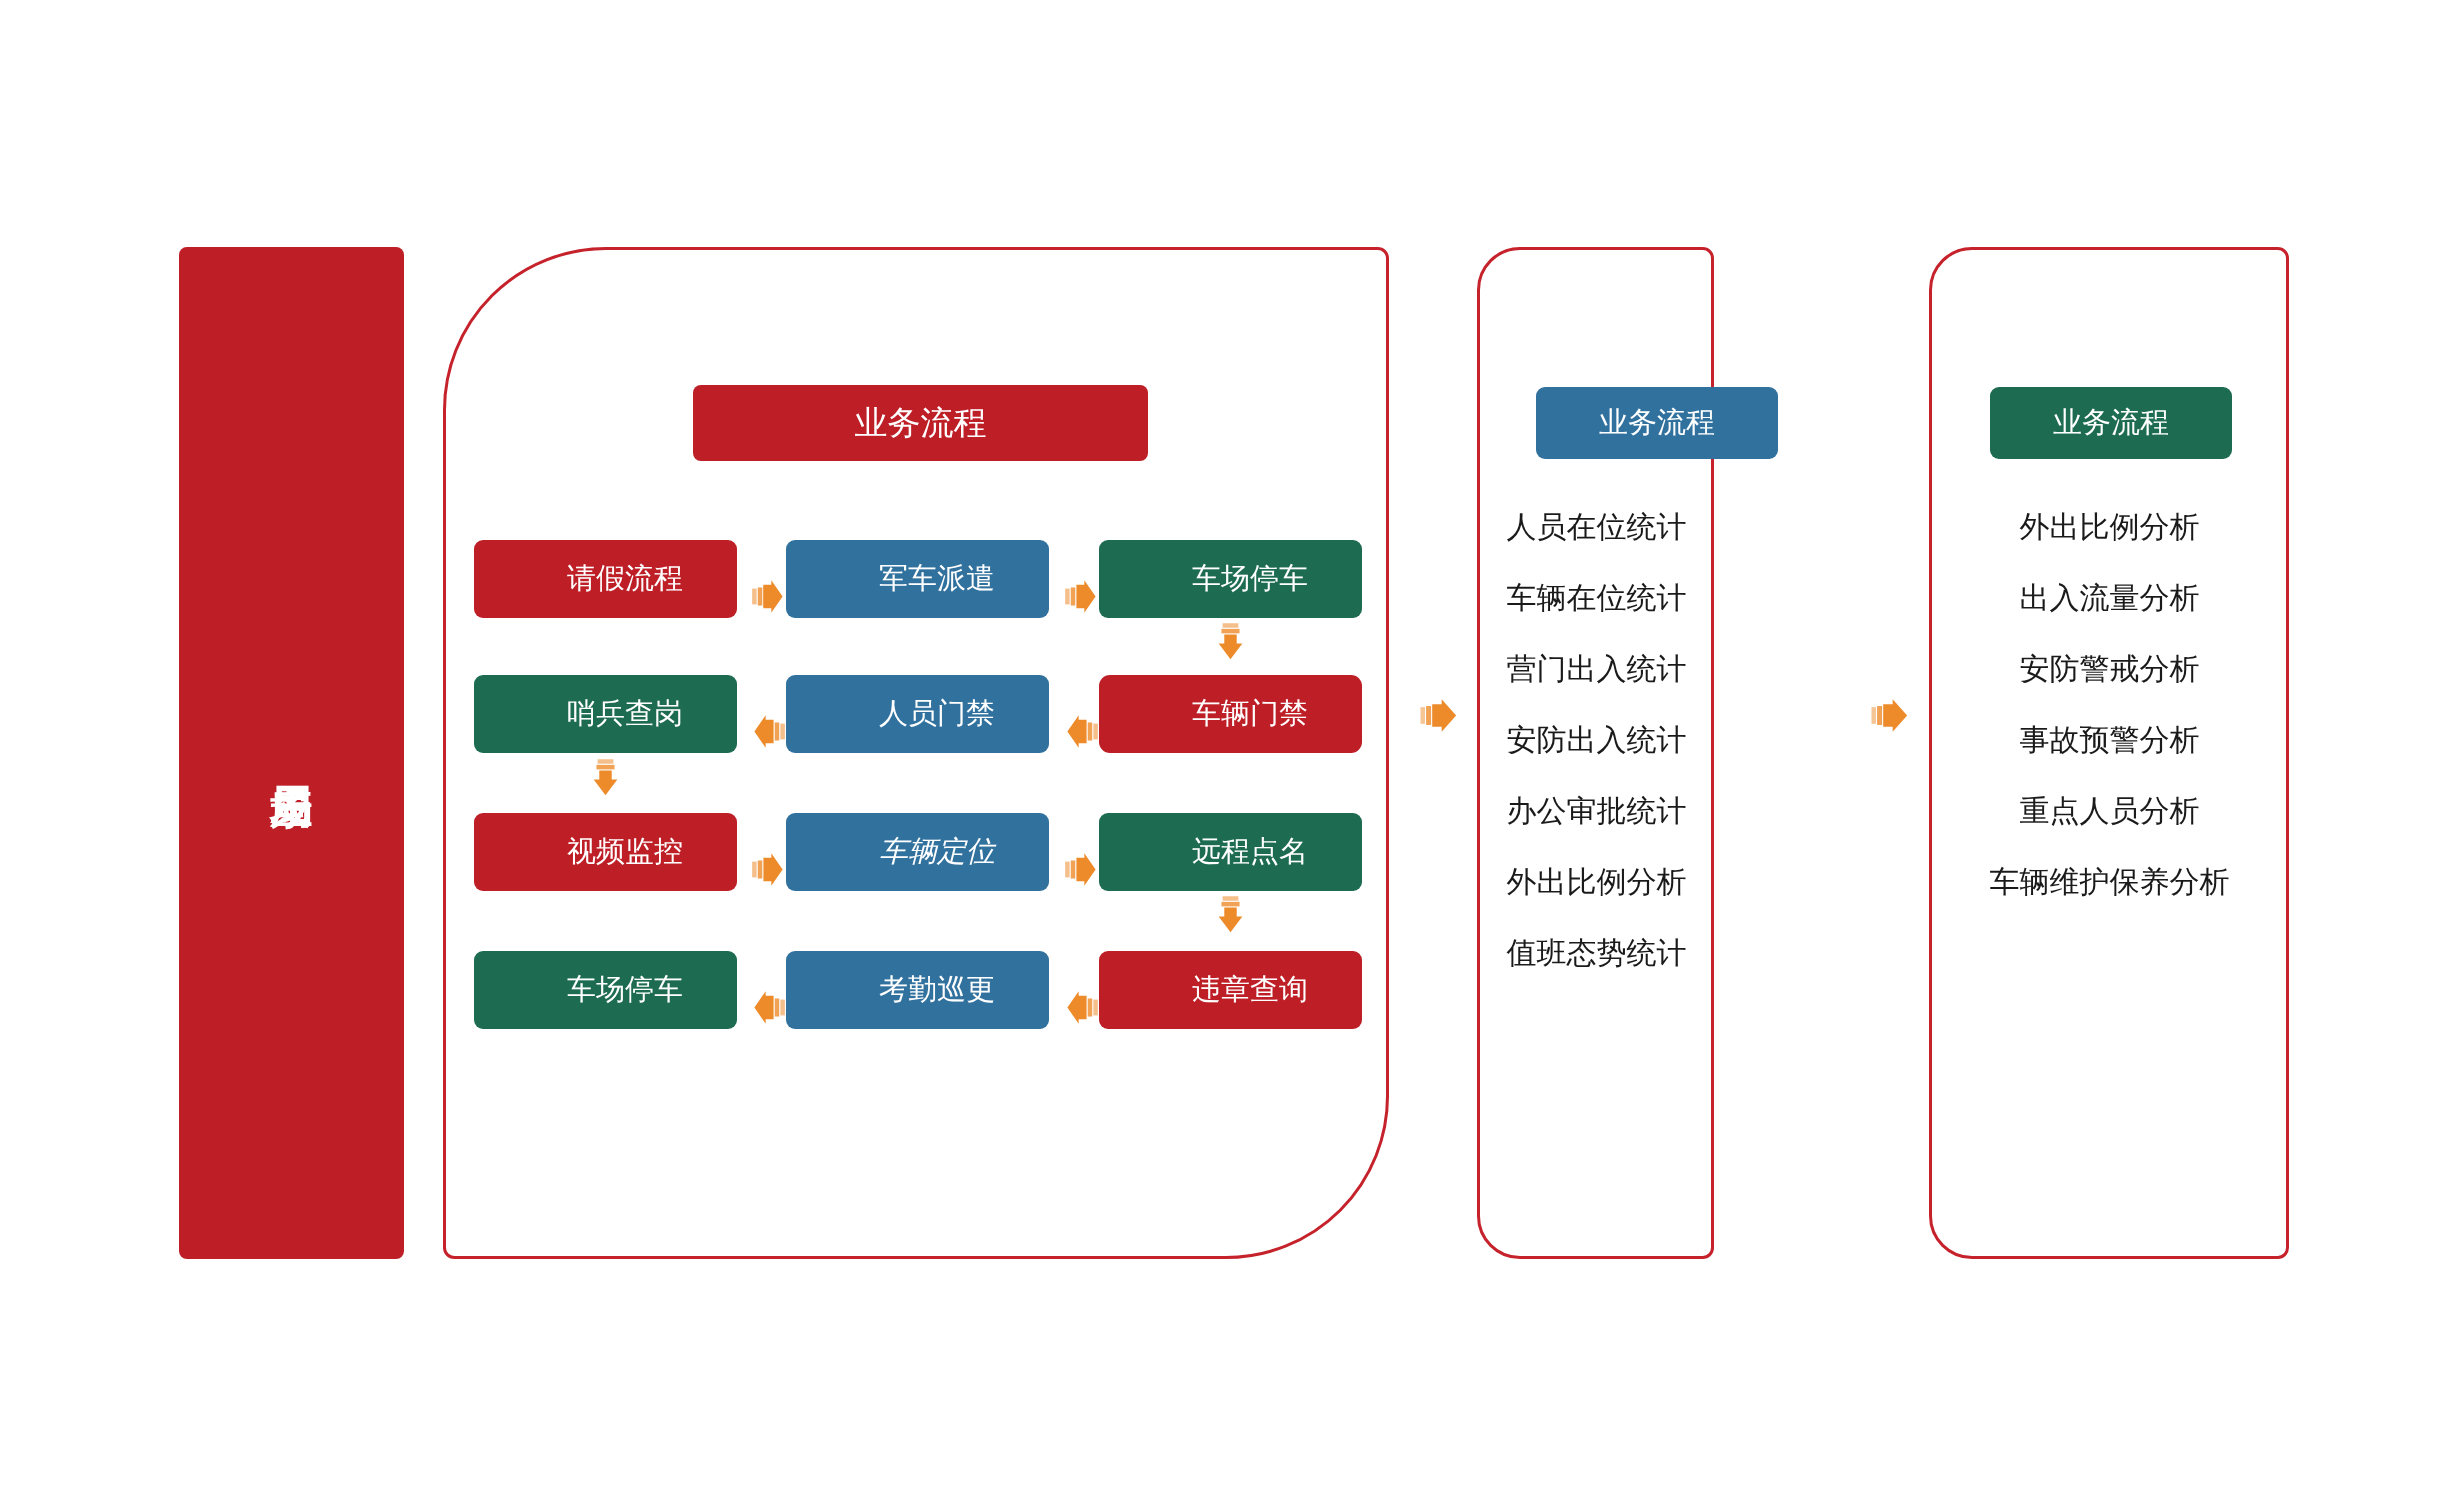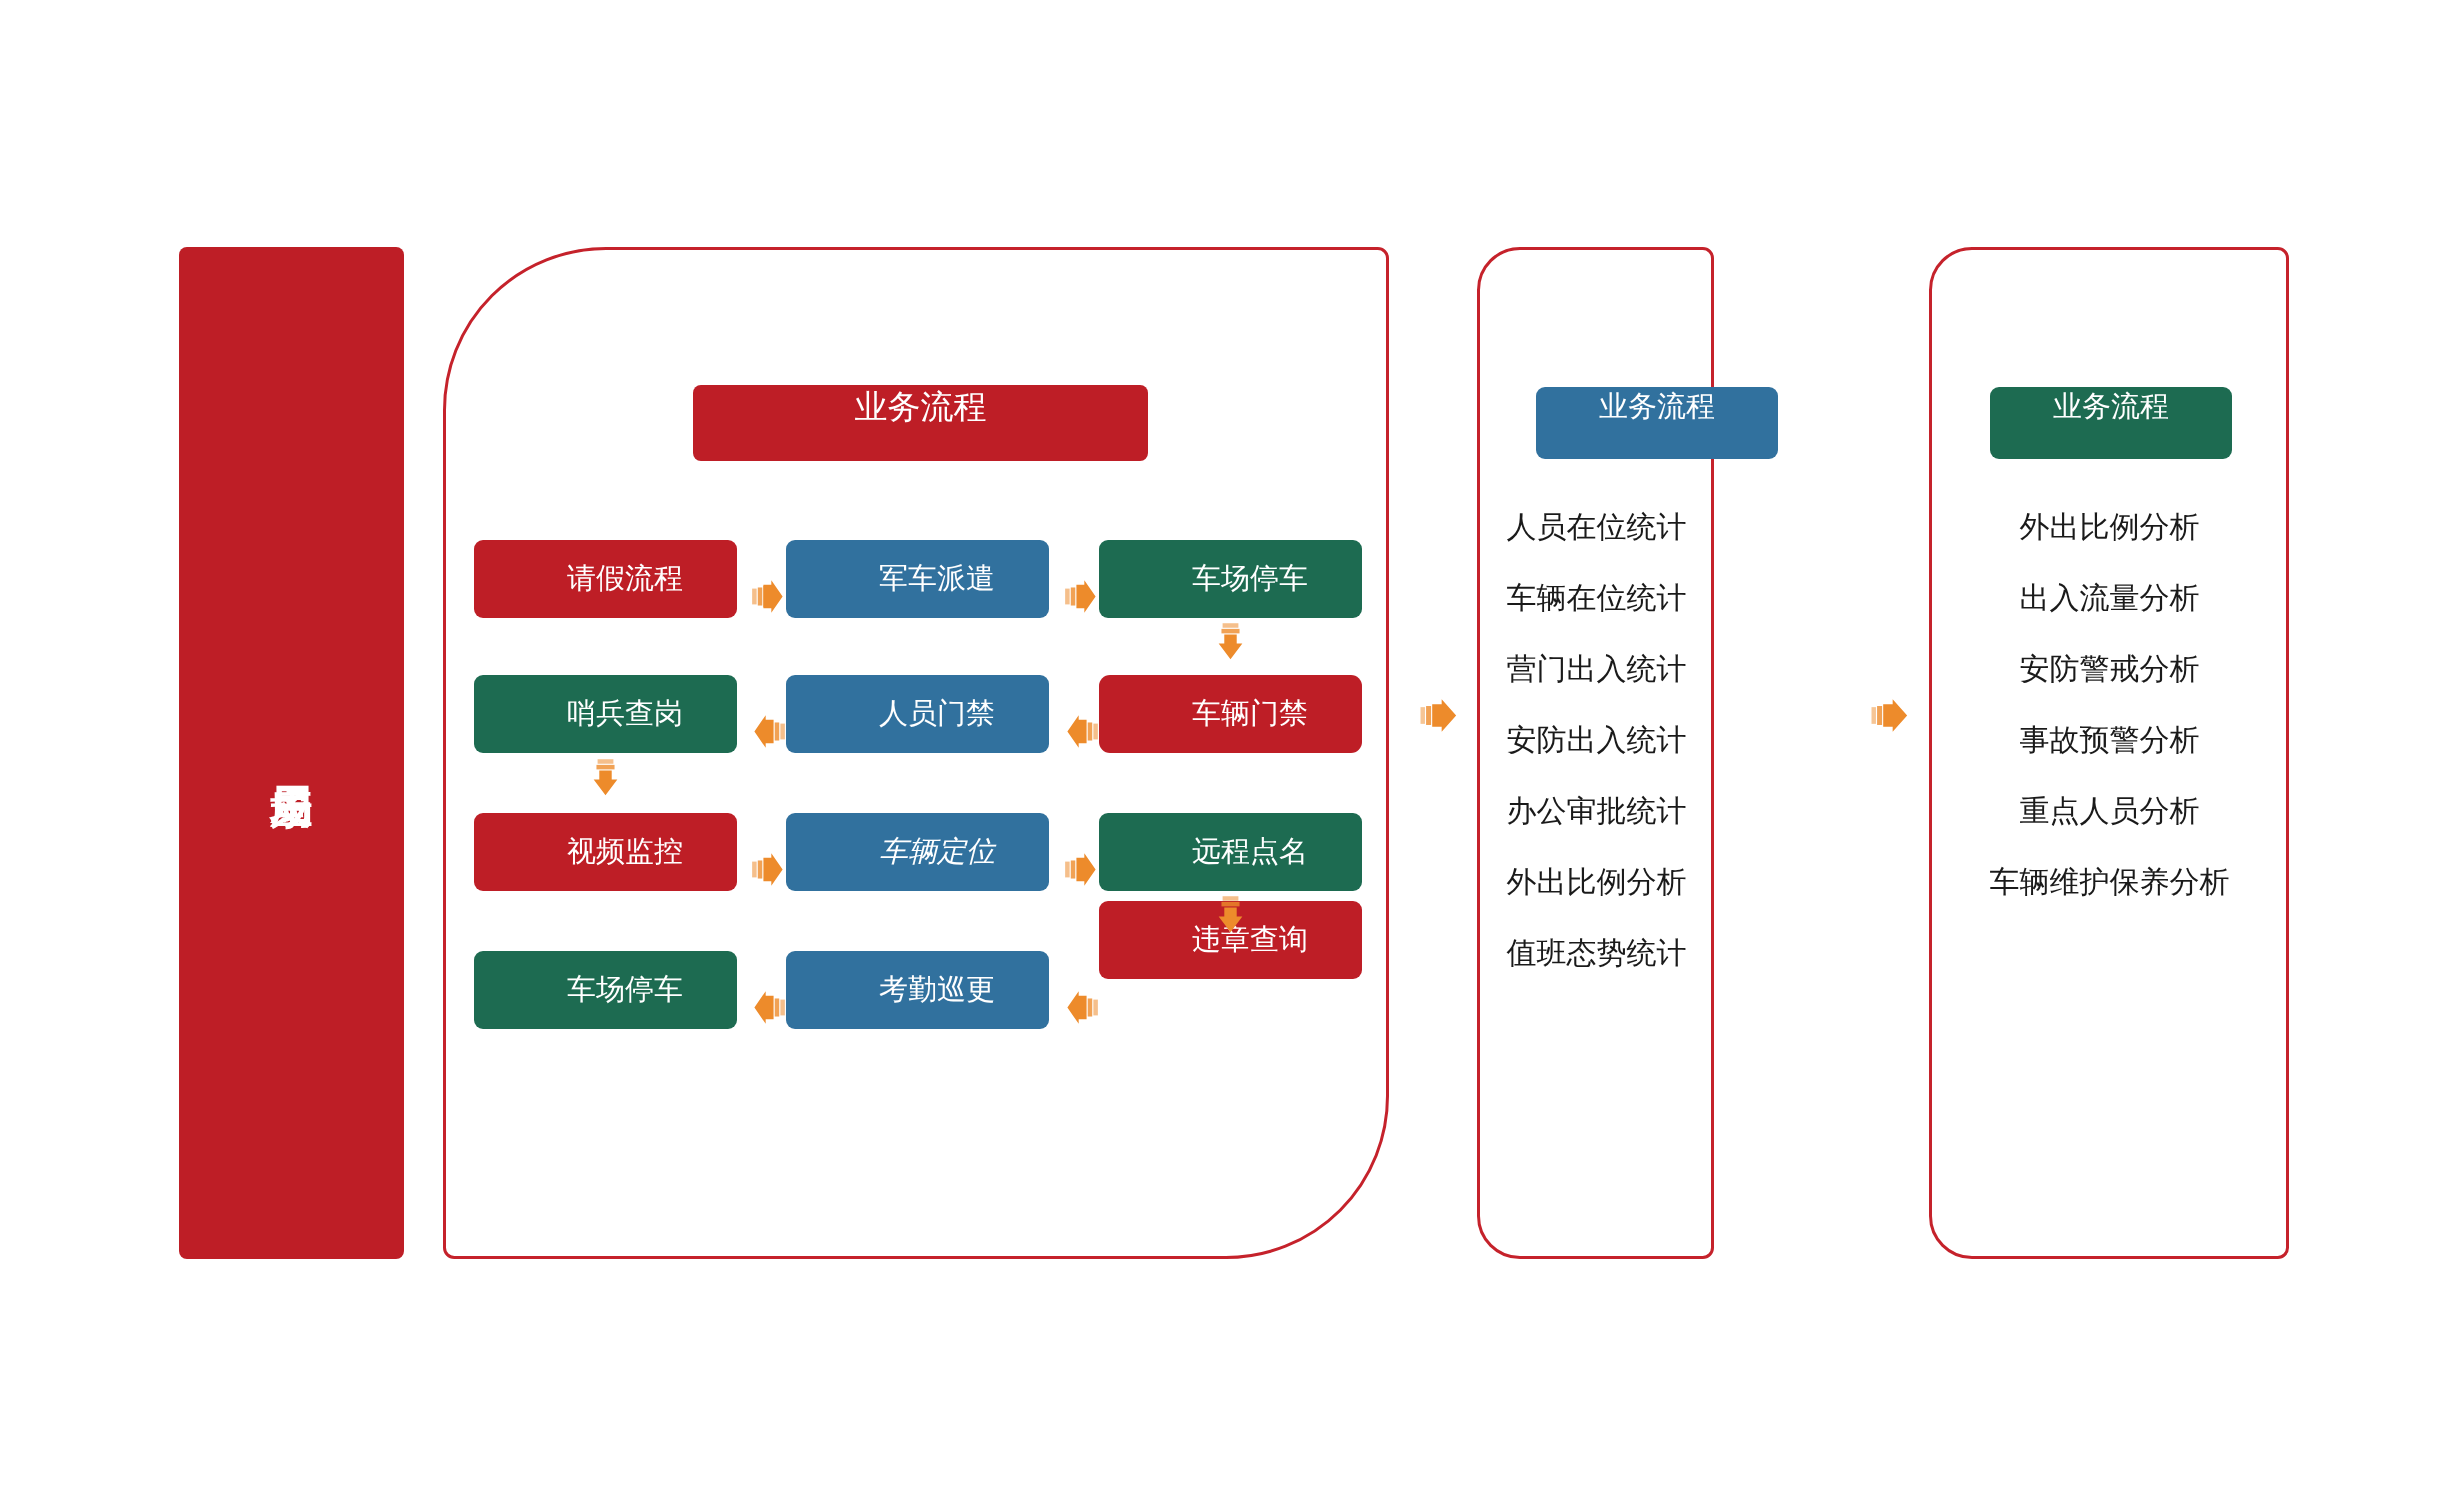--- a/index.html
+++ b/index.html
@@ -72,21 +72,21 @@
     top: 247px;
     width: 360px;
     height: 1012px;
     border-radius: 43px 11.2px 11.2px 43px;
   }
 
   
   .chip {
     position: absolute;
     display: flex;
-    align-items: flex-start;
+    align-items: center;
     justify-content: center;
     color: #ffffff;
     border-radius: 7.9px;
     font-weight: normal;
     box-sizing: border-box;
     text-align: center;
   }
   .chip-red    { background: #BE1E26; }
   .chip-blue   { background: #31719E; }
   .chip-green  { background: #1D6B51; }
@@ -198,21 +198,21 @@
   <div class="flow-box chip-green" style="left:1099px; top:813px;">
       <span>远程点名</span>
     </div>
 
   <div class="flow-box chip-green" style="left:474px;  top:951px;">
       <span>车场停车</span>
     </div>
   <div class="flow-box chip-blue" style="left:786px; top:951px;">
       <span>考勤巡更</span>
     </div>
-  <div class="flow-box chip-red" style="left:1099px; top:901px;">
+  <div class="flow-box chip-red" style="left:1099px; top:951px;">
       <span>违章查询</span>
     </div>
 
   <div class="arrow" style="left:751px; top:579px;">
     <svg width="35" height="35" viewBox="0 0 62 62">
       <g fill="#ED8B2B">
         <rect x="2" y="17" width="8" height="28" opacity="0.55"></rect>
         <rect x="12" y="15" width="8" height="32" opacity="0.8"></rect>
         <path d="M22 12 L22 50 L24 50 L24 12 Z"></path>
         <path d="M22 10 L22 52 L36 52 L36 60 L56 31 L36 2 L36 10 Z"></path>

